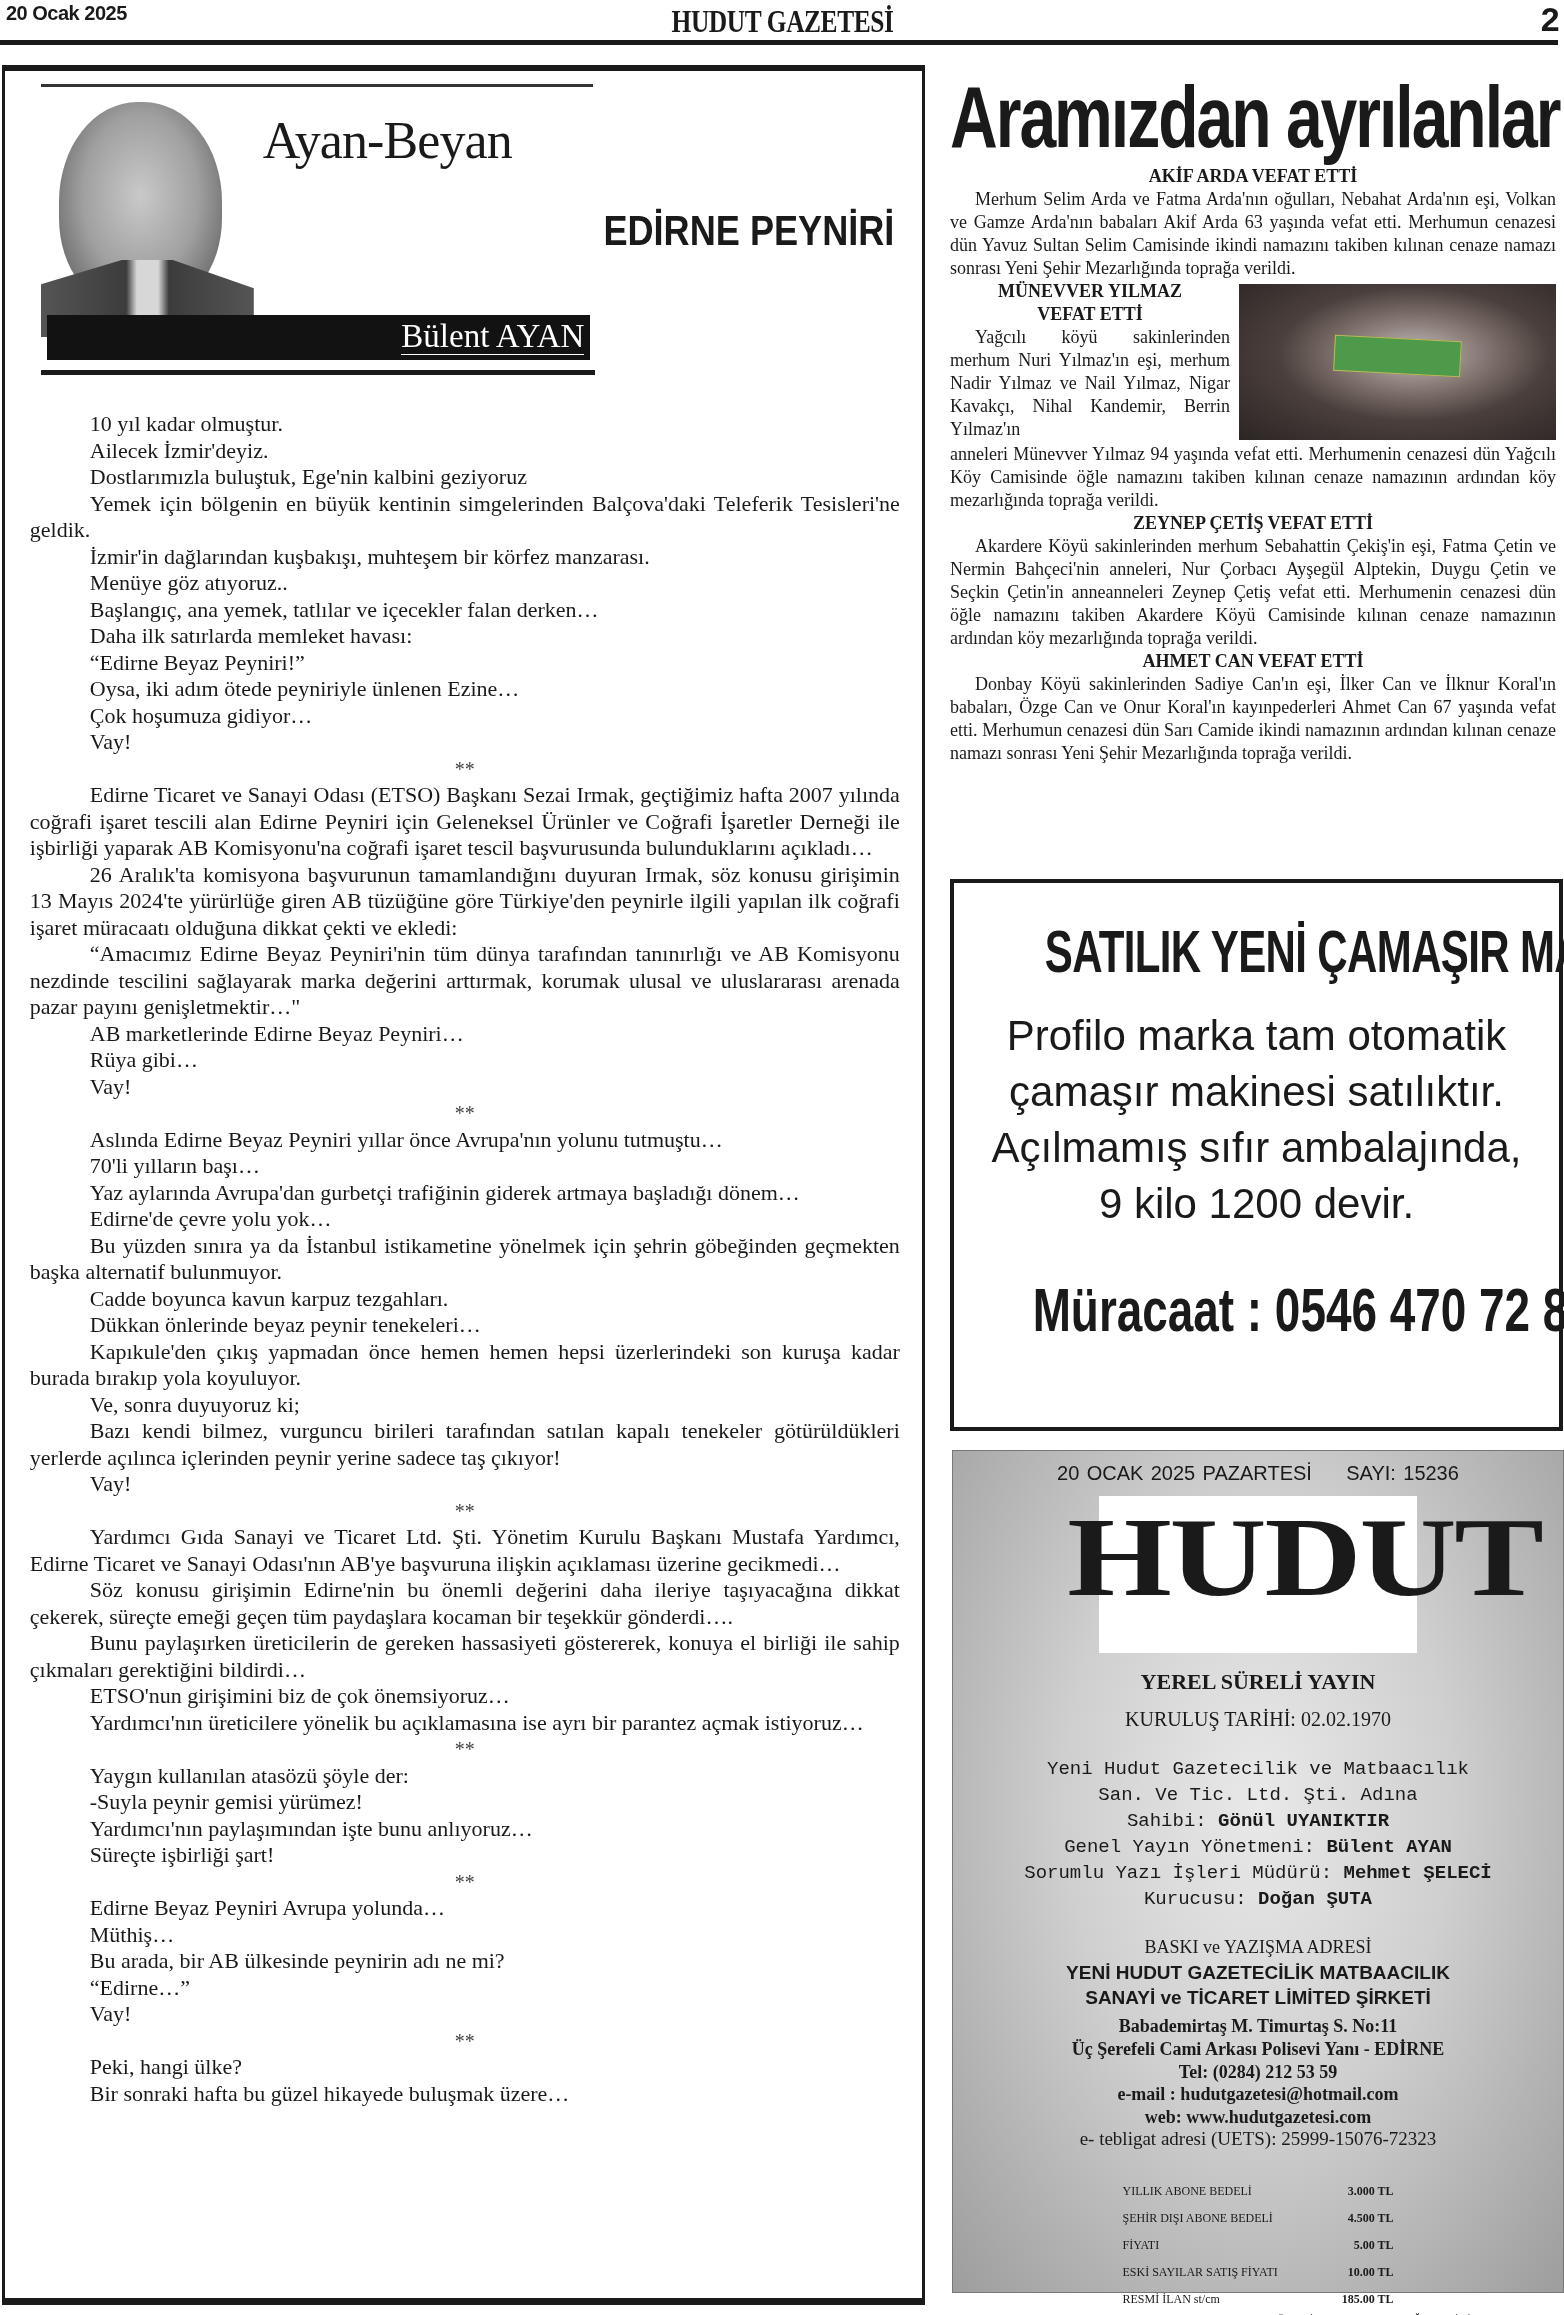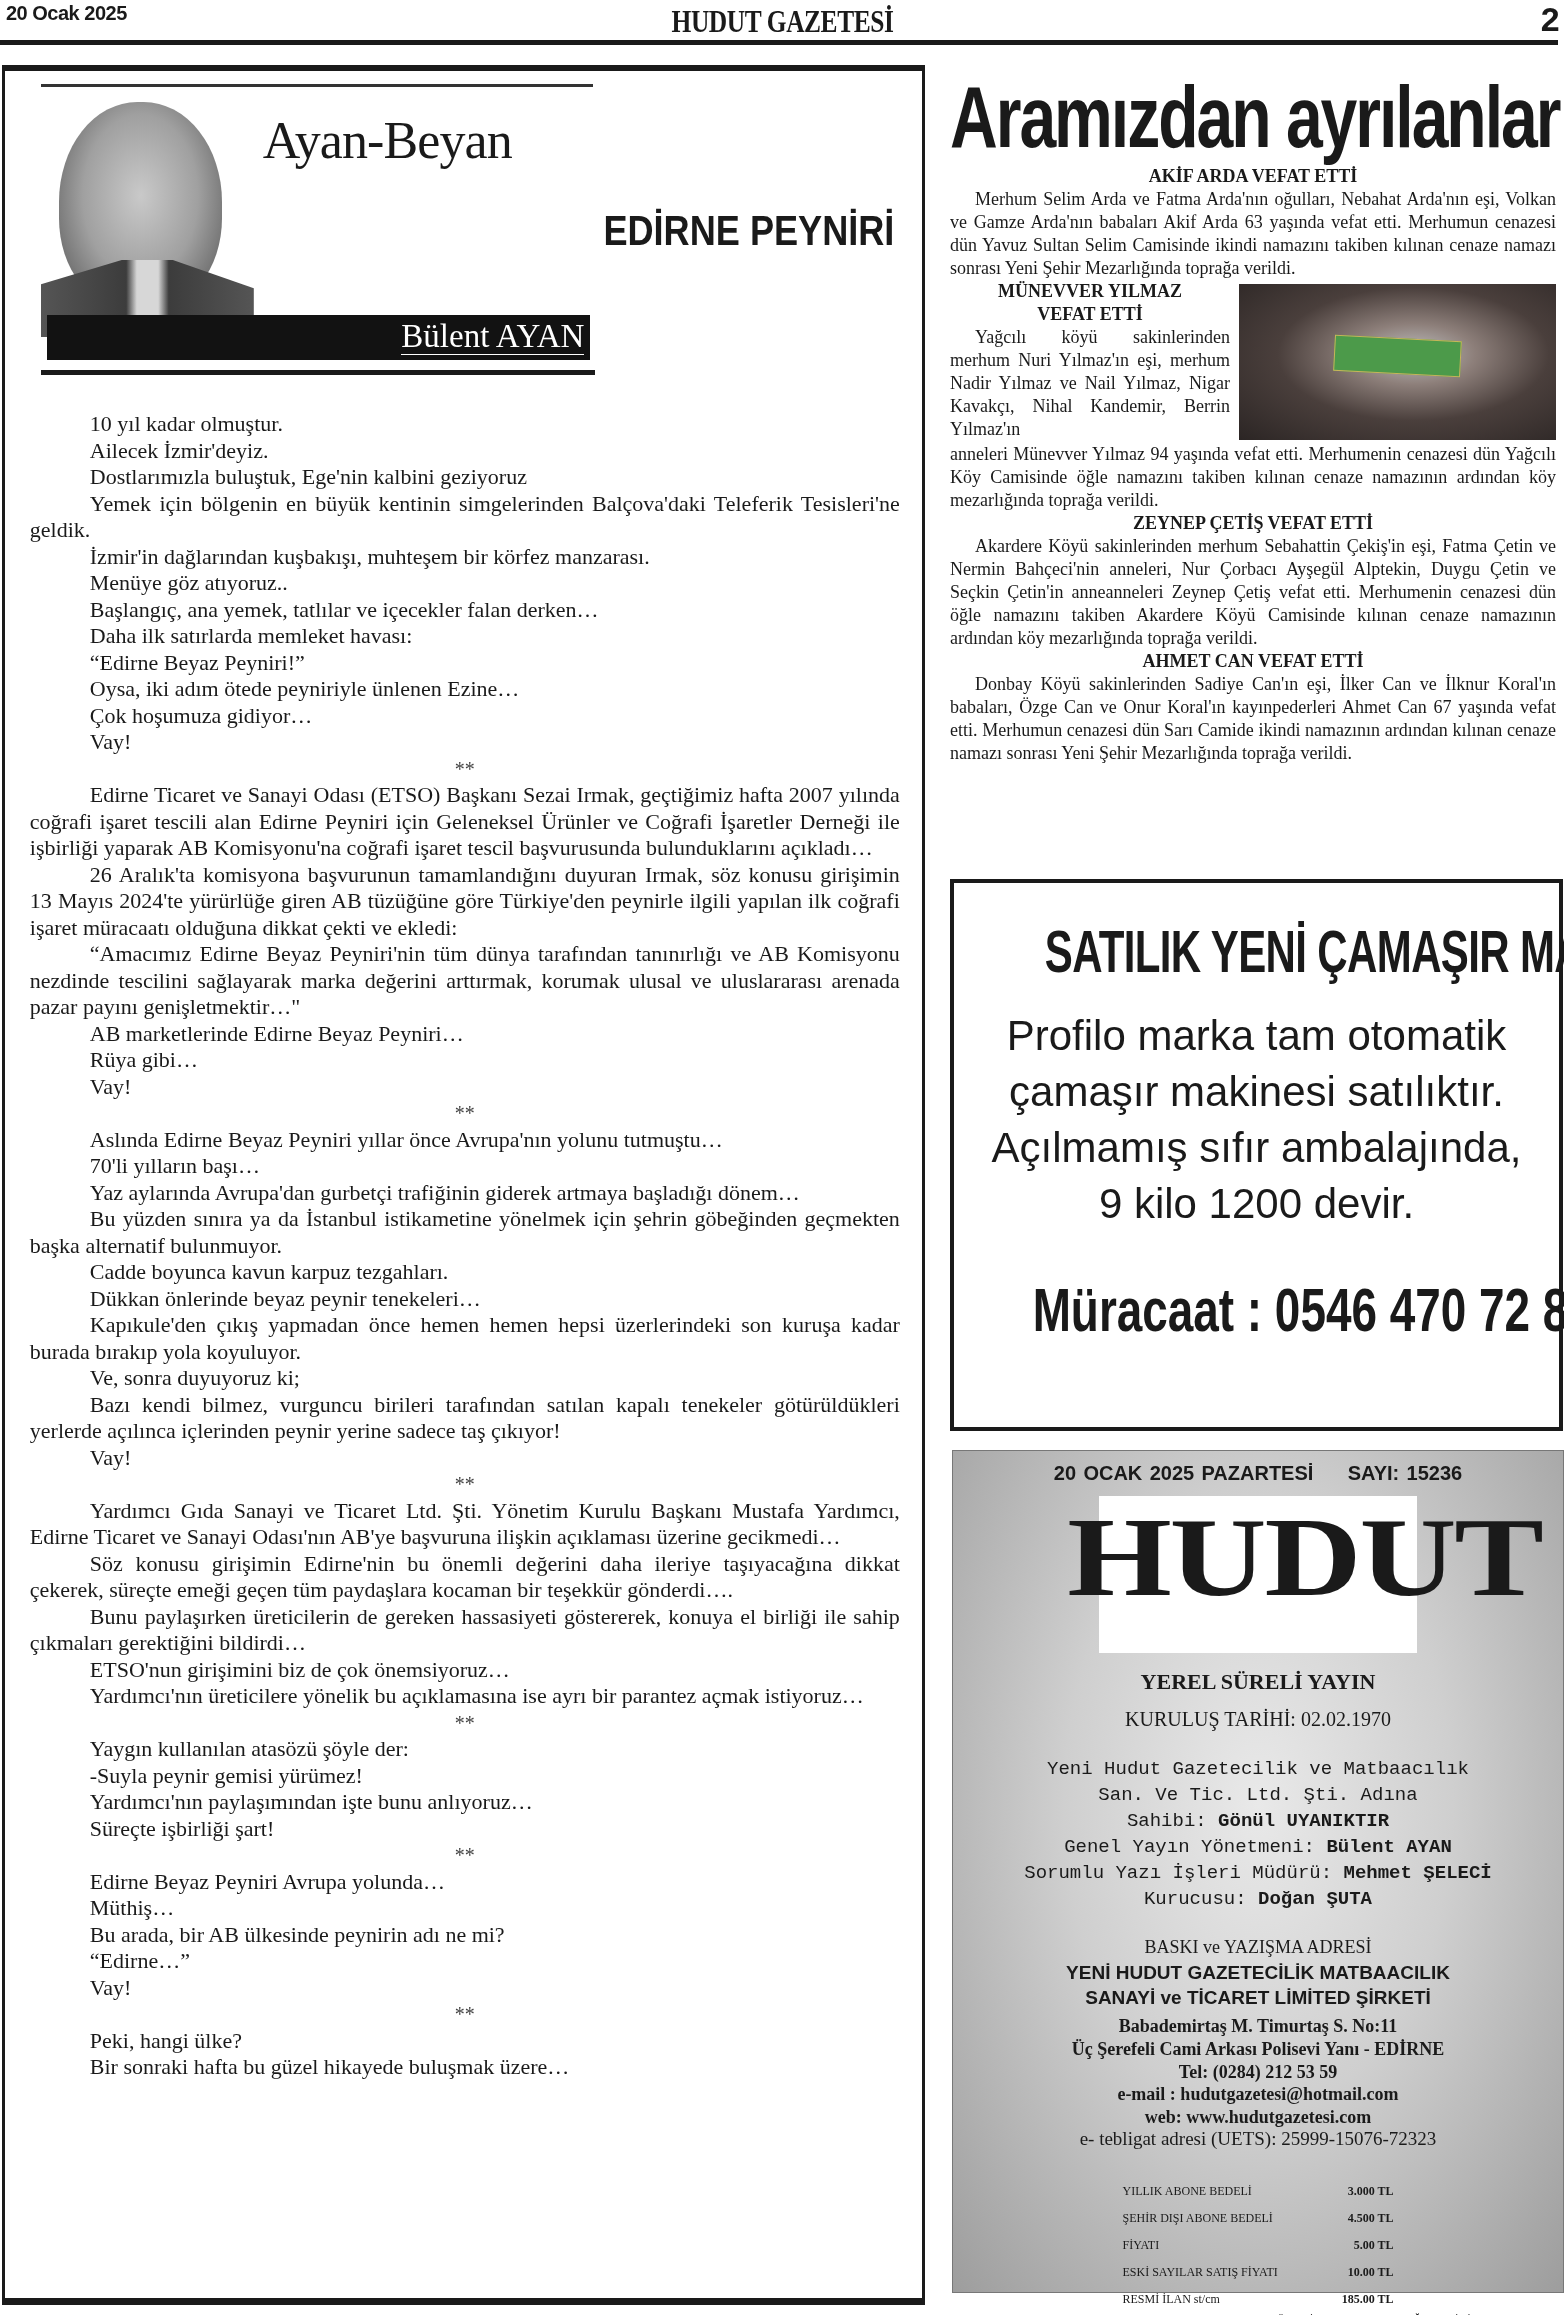--- a/index.html
+++ b/index.html
@@ -38,21 +38,21 @@
   .coffin { position: absolute; left: 95px; top: 54px; width: 127px; height: 36px; background: #4c9a4a; border: 1.8px solid #c7b55a; transform: rotate(3deg); }
   .obit-left { float: left; width: 280px; }
   .clear { clear: both; }
 
   .ad-box { position: absolute; left: 950px; top: 879px; width: 613px; height: 552px; border: 4.5px solid #1a1a1a; text-align: center; font-family: "Liberation Sans", sans-serif; }
   .ad-headline { margin-top: 34px; font-weight: bold; font-size: 60px; transform: scaleX(0.7); white-space: nowrap; letter-spacing: -0.9px; }
   .ad-body { margin-top: 22px; font-size: 42px; line-height: 56px; }
   .ad-contact { margin-top: 42px; font-weight: bold; font-size: 62px; transform: scaleX(0.74); white-space: nowrap; }
 
   .masthead { position: absolute; left: 952px; top: 1450px; width: 612px; height: 843px; border: 1.8px solid #777; background: radial-gradient(ellipse at 50% 42%, #e9e9e9 0%, #cfcfcf 45%, #9d9d9d 100%); text-align: center; }
-  .mh-date { margin-top: 11px; font-family: "Liberation Sans", sans-serif; font-weight: bold; font-size: 20px; word-spacing: 1.8px; }
+  .mh-date { margin-top: 11px; font-family: "Liberation Sans", sans-serif; font-weight: normal; font-size: 20px; word-spacing: 1.8px; }
   .mh-date span + span { margin-left: 27px; }
   .mh-logo-box { margin: 11px auto 16px; width: 318px; height: 157px; background: #fff; }
   .mh-logo { font-family: "Liberation Serif", serif; font-weight: bold; font-size: 112px; line-height: 123px; letter-spacing: -1.8px; transform: scaleX(1.2); }
   .mh-yerel { margin-top: 9px; font-weight: bold; font-size: 22px; }
   .mh-kurulus { margin-top: 12.7px; font-size: 20px; }
   .mh-lines { margin-top: 25px; font-size: 19px; line-height: 26px; font-family: Liberation Mono, monospace; }
   .mh-lines b { font-weight: bold; }
   .mh-addr-head { margin-top: 25px; font-size: 18px; }
   .mh-company { margin-top: 3.6px; font-family: "Liberation Sans", sans-serif; font-weight: bold; font-size: 19px; line-height: 24.4px; }
   .mh-contact { margin-top: 5.4px; font-weight: bold; font-size: 18px; line-height: 22.6px; }
@@ -101,20 +101,21 @@
       <p>Edirne Ticaret ve Sanayi Odası (ETSO) Başkanı Sezai Irmak, geçtiğimiz hafta 2007 yılında coğrafi işaret tescili alan Edirne Peyniri için Geleneksel Ürünler ve Coğrafi İşaretler Derneği  ile işbirliği yaparak AB Komisyonu'na coğrafi işaret tescil başvurusunda bulunduklarını açıkladı…</p>
       <p>26 Aralık'ta komisyona başvurunun tamamlandığını duyuran Irmak, söz konusu girişimin 13 Mayıs 2024'te yürürlüğe giren AB tüzüğüne göre Türkiye'den peynirle ilgili yapılan ilk coğrafi işaret müracaatı olduğuna dikkat çekti ve ekledi:</p>
       <p>“Amacımız Edirne Beyaz Peyniri'nin tüm dünya tarafından tanınırlığı ve AB Komisyonu nezdinde tescilini sağlayarak marka değerini arttırmak, korumak ulusal ve uluslararası arenada pazar payını genişletmektir…"</p>
       <p>AB marketlerinde Edirne Beyaz Peyniri…</p>
       <p>Rüya gibi…</p>
       <p>Vay!</p>
       <p class="sep">**</p>
       <p>Aslında Edirne Beyaz Peyniri yıllar önce Avrupa'nın yolunu tutmuştu…</p>
       <p>70'li yılların başı…</p>
       <p>Yaz aylarında Avrupa'dan gurbetçi trafiğinin giderek artmaya başladığı dönem…</p>
+      <p>Edirne'de çevre yolu yok…</p>
       <p>Bu yüzden sınıra ya da İstanbul istikametine yönelmek için şehrin göbeğinden geçmekten başka alternatif bulunmuyor.</p>
       <p>Cadde boyunca kavun  karpuz tezgahları.</p>
       <p>Dükkan önlerinde beyaz peynir tenekeleri…</p>
       <p>Kapıkule'den çıkış yapmadan önce hemen hemen hepsi üzerlerindeki son kuruşa kadar burada bırakıp yola koyuluyor.</p>
       <p>Ve, sonra duyuyoruz ki;</p>
       <p>Bazı kendi bilmez, vurguncu birileri tarafından satılan kapalı tenekeler götürüldükleri yerlerde açılınca içlerinden peynir yerine sadece taş çıkıyor!</p>
       <p>Vay!</p>
       <p class="sep">**</p>
       <p>Yardımcı Gıda Sanayi ve Ticaret Ltd. Şti. Yönetim Kurulu Başkanı Mustafa Yardımcı, Edirne Ticaret ve Sanayi Odası'nın AB'ye başvuruna ilişkin açıklaması üzerine gecikmedi…</p>
       <p>Söz konusu girişimin Edirne'nin bu önemli değerini daha ileriye taşıyacağına dikkat çekerek, süreçte emeği geçen tüm paydaşlara kocaman bir teşekkür gönderdi….</p>

